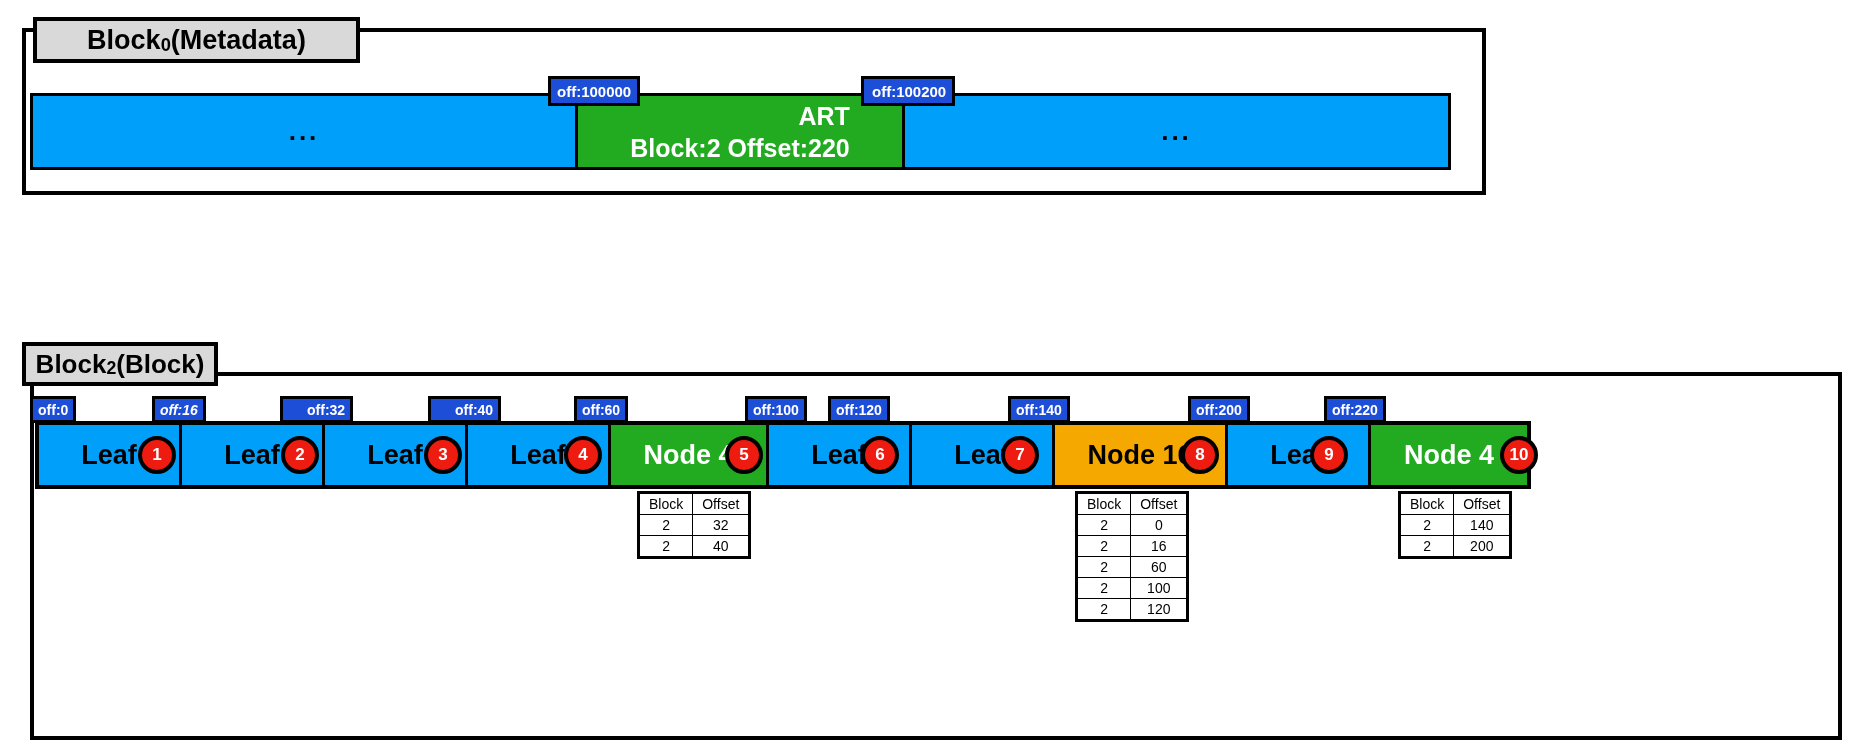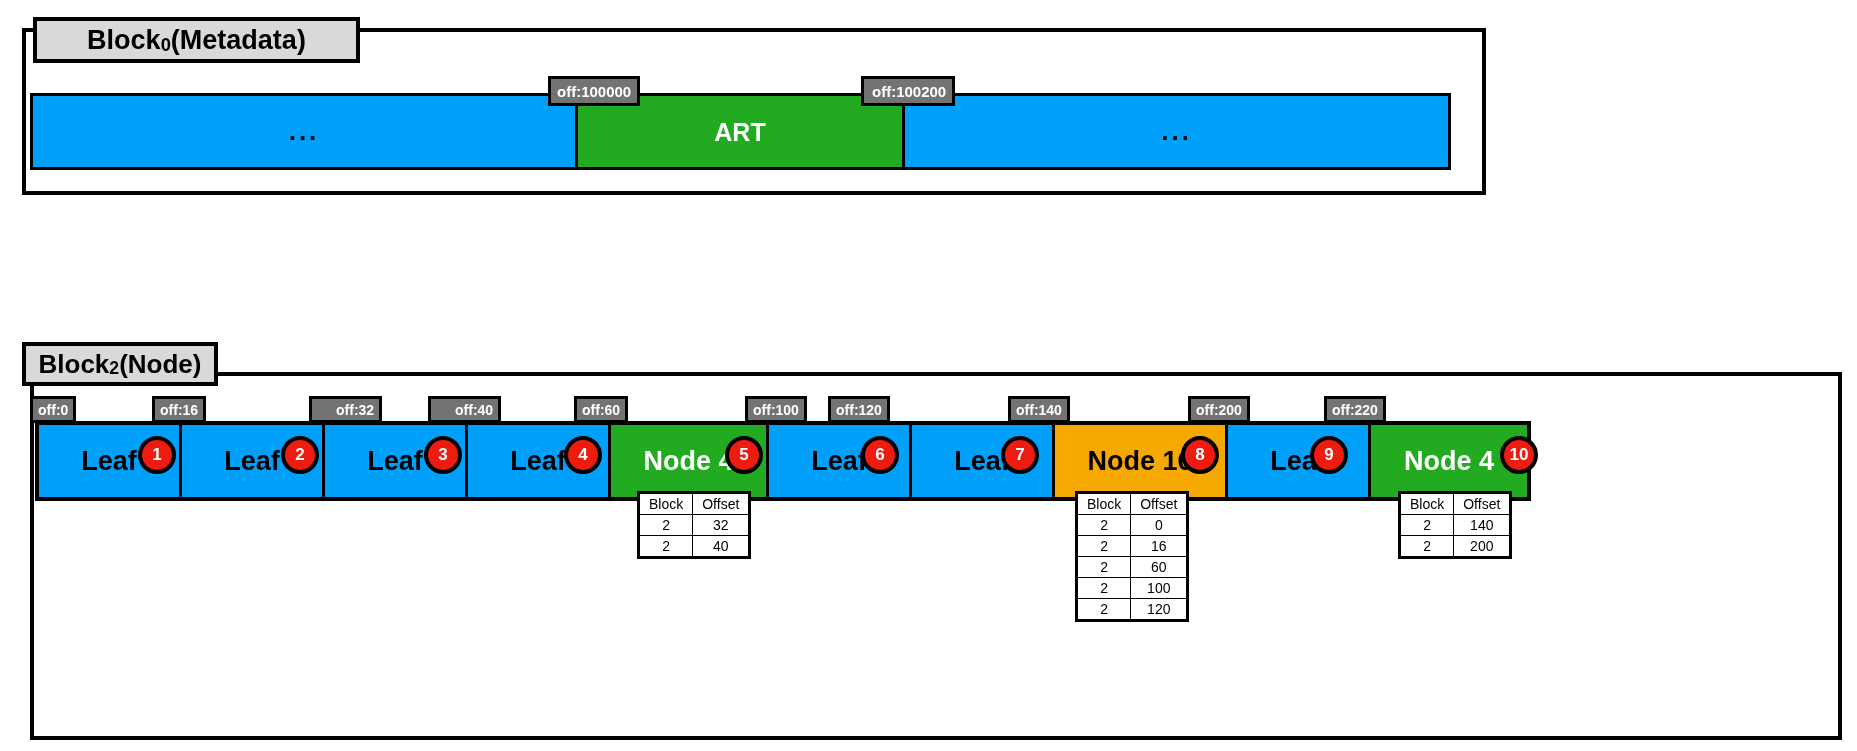--- a/index.html
+++ b/index.html
@@ -106,21 +106,21 @@
     color: #ffffff;
     font-weight: bold;
     font-size: 25px;
     text-align: right;
     line-height: 1.28;
   }
 
   
   .off-tag {
     position: absolute;
-    background: #737373;
+    background: #1d4ed8;
     border: 3px solid #000000;
     box-sizing: border-box;
     color: #ffffff;
     font-weight: bold;
     display: flex;
     align-items: center;
     justify-content: center;
     white-space: nowrap;
     z-index: 8;
     text-align: center;
@@ -137,21 +137,21 @@
     padding: 0 5px;
     top: 396px;
   }
 
   
   #data-strip {
     position: absolute;
     left: 35px;
     top: 421px;
     width: 1496px;
-    height: 80px;
+    height: 68px;
     display: flex;
     border: 4px solid #000000;
     box-sizing: border-box;
     z-index: 3;
   }
   .node-label {
     font-weight: bold;
     white-space: nowrap;
   }
   .lbl-leaf {
@@ -219,38 +219,39 @@
 <div class="off-tag off-tag-top" style="left:548px;">off:100000</div>
 <div class="off-tag off-tag-top" style="left:861px;padding-left:8px;">off:100200</div>
 
 <div id="metadata-strip">
   <div class="strip-seg seg-blue" style="flex:0 0 545px;">
     <span class="ellipsis">...</span>
   </div>
   <div class="strip-seg seg-green" style="flex:0 0 327px;">
     <div class="art-label">
       <div>ART</div>
+      <div>Block:2 Offset:220</div>
     </div>
   </div>
   <div class="strip-seg seg-blue" style="flex:1 1 auto;">
     <span class="ellipsis">...</span>
   </div>
 </div>
 
 <div class="block-frame" id="data-frame"></div>
 
 <div class="block-tag" id="data-tag">
   <span>Block</span>
     <sub>2</sub>
-    <span> (Node)</span>
+    <span> (Block)</span>
 </div>
 
 <div class="off-tag off-tag-data" style="left:30px;">off:0</div>
-<div class="off-tag off-tag-data" style="left:152px;">off:16</div>
-<div class="off-tag off-tag-data" style="left:309px;padding-left:24px;">off:32</div>
+<div class="off-tag off-tag-data" style="left:152px;font-style:italic;">off:16</div>
+<div class="off-tag off-tag-data" style="left:280px;padding-left:24px;">off:32</div>
 <div class="off-tag off-tag-data" style="left:428px;padding-left:24px;">off:40</div>
 <div class="off-tag off-tag-data" style="left:574px;">off:60</div>
 <div class="off-tag off-tag-data" style="left:745px;">off:100</div>
 <div class="off-tag off-tag-data" style="left:828px;">off:120</div>
 <div class="off-tag off-tag-data" style="left:1008px;">off:140</div>
 <div class="off-tag off-tag-data" style="left:1188px;">off:200</div>
 <div class="off-tag off-tag-data" style="left:1324px;">off:220</div>
 
 <div id="data-strip">
   <div class="strip-seg seg-blue" style="flex:0 0 143px;">

